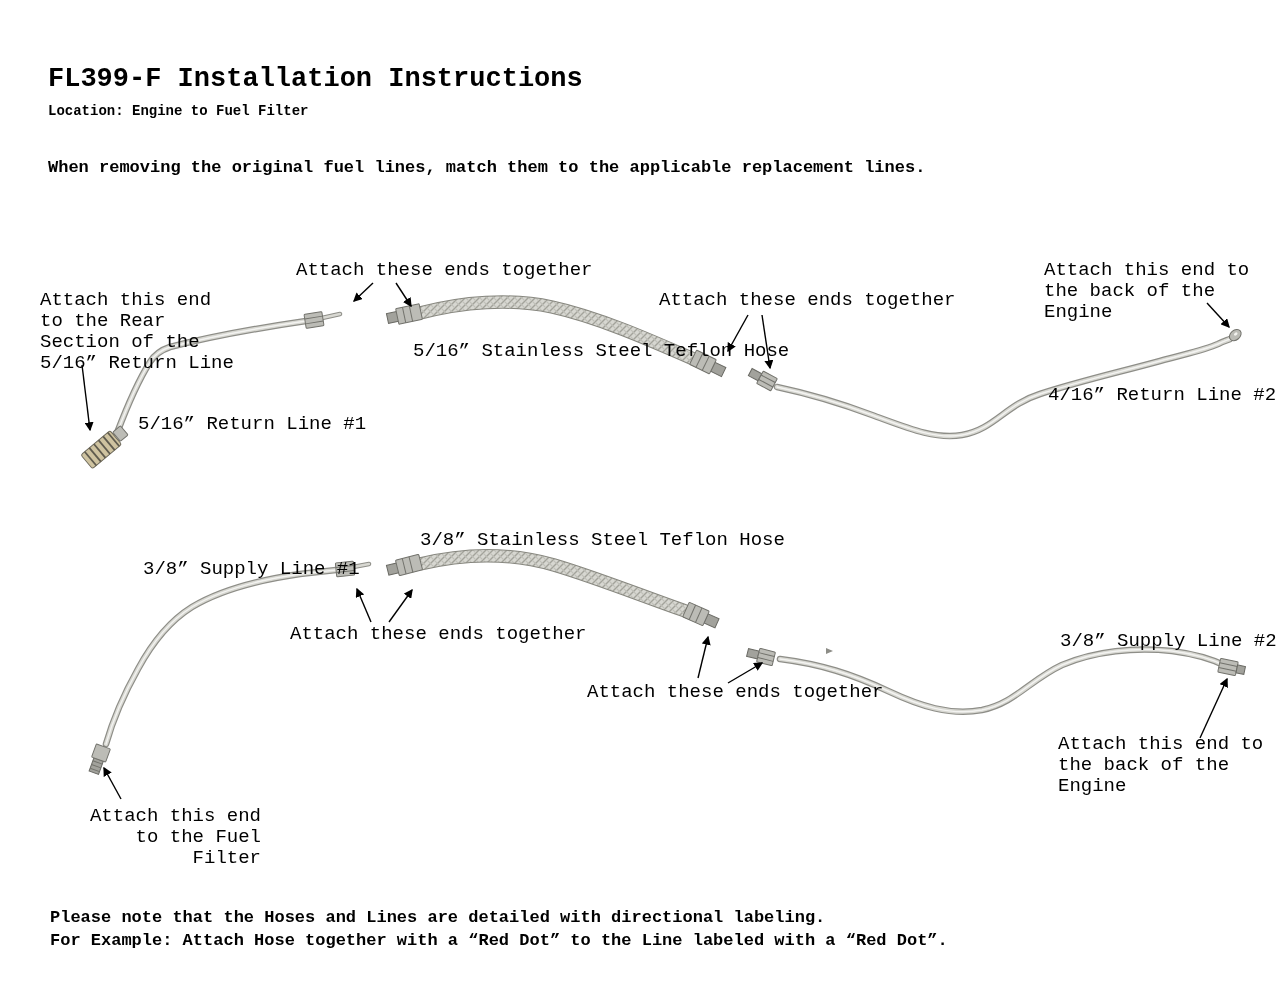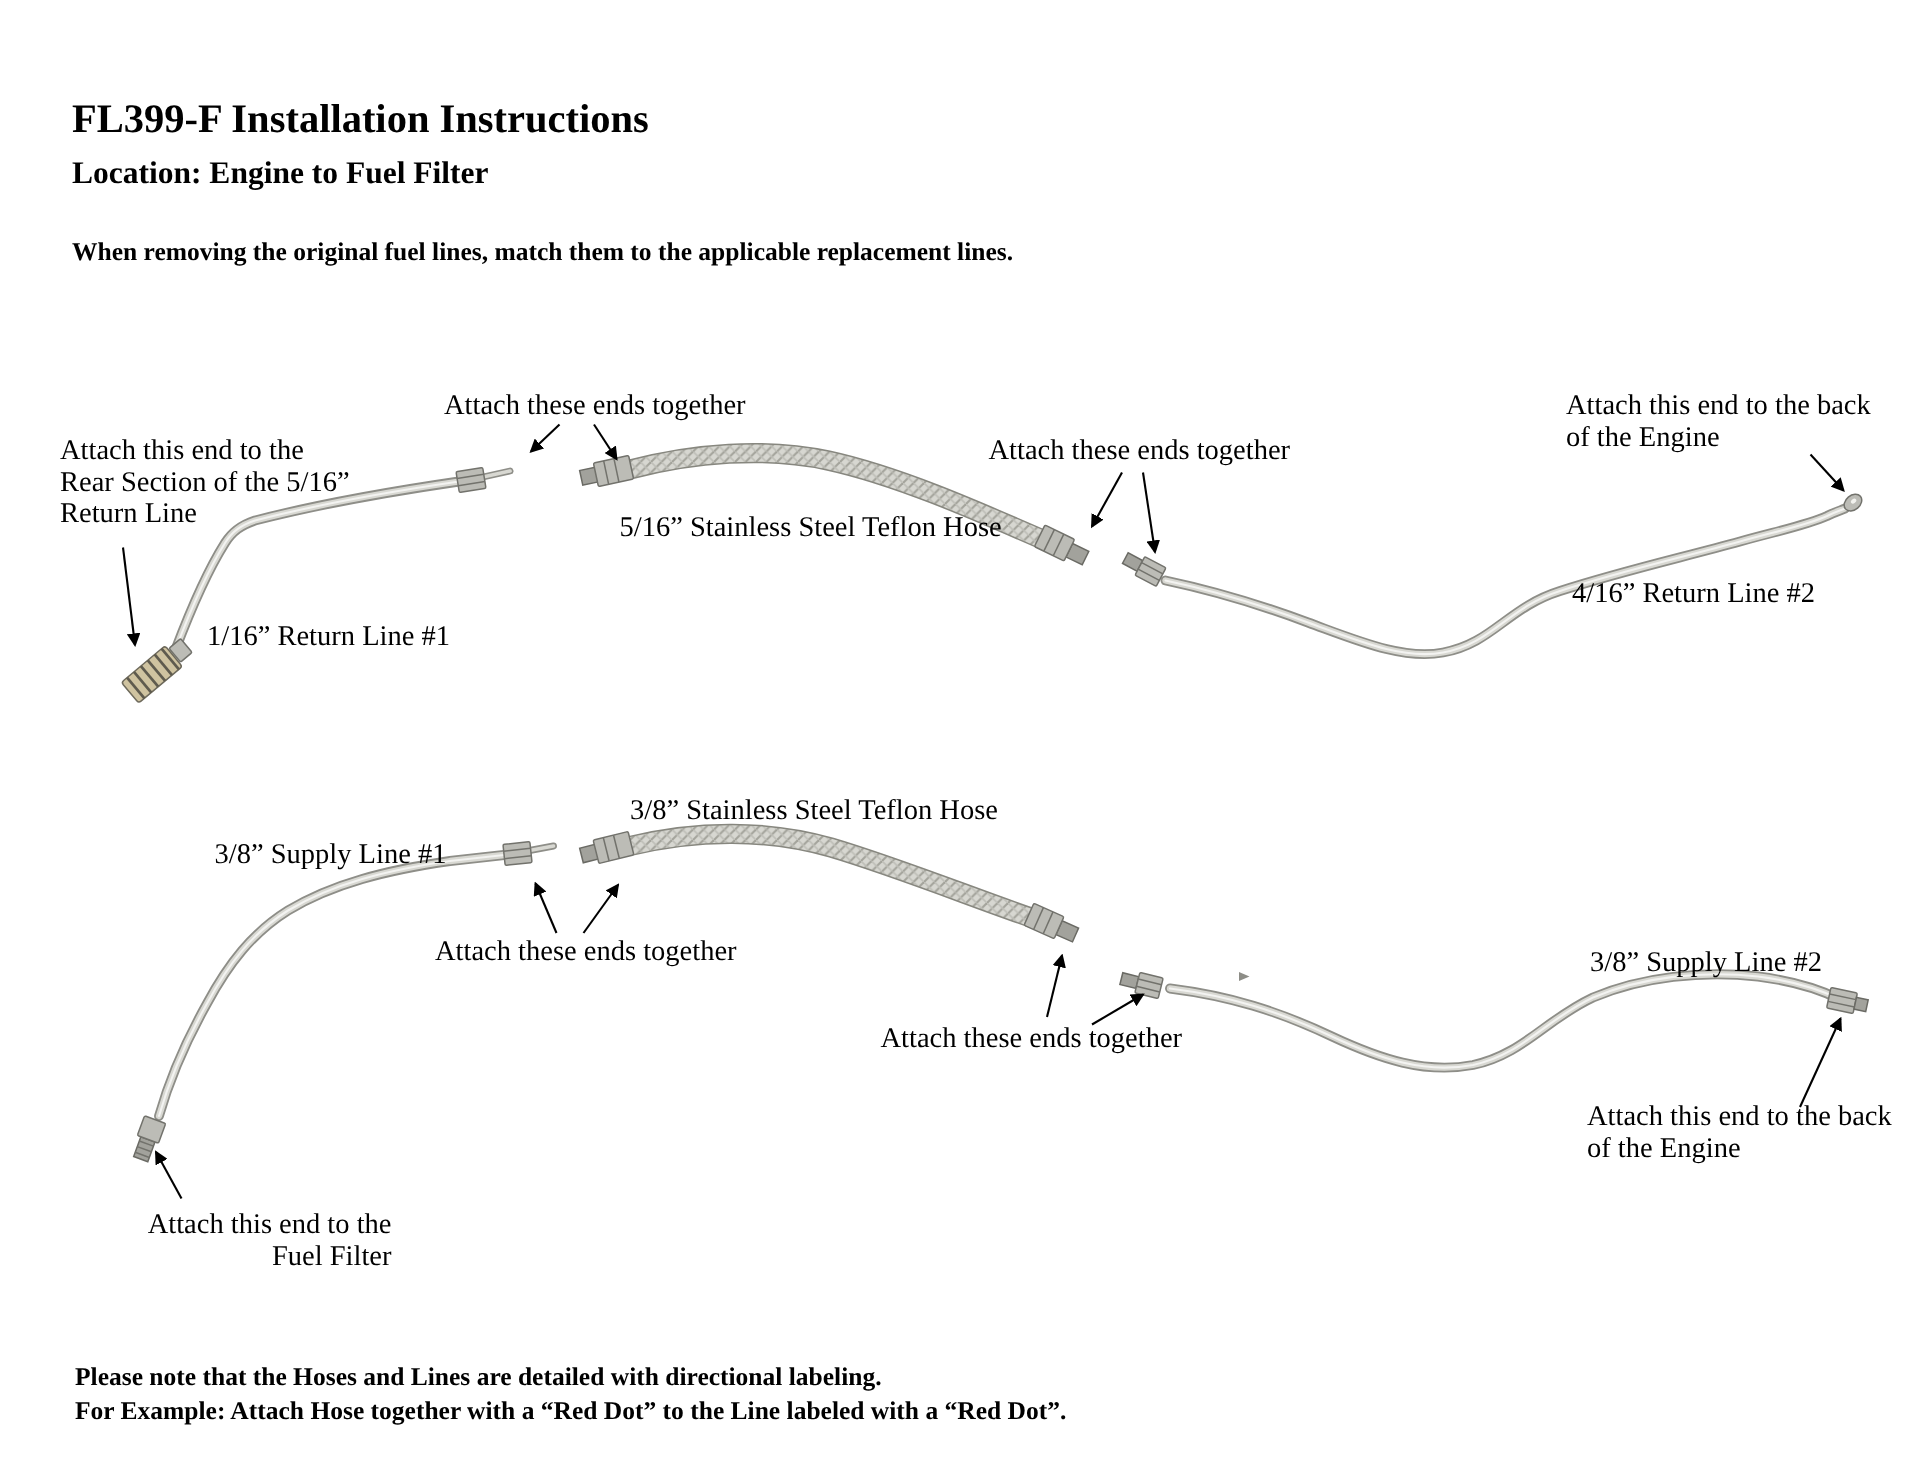--- a/index.html
+++ b/index.html
@@ -1,23 +1,23 @@
 <!DOCTYPE html>
 <html><head>
 <meta charset="utf-8">
 <style>
   html,body { margin:0; padding:0; background:#fff; }
   .page {
     position:relative; width:1280px; height:989px; background:#ffffff;
-    font-family:Liberation Serif, serif; color:#000; overflow:hidden;
+    font-family:Liberation Mono, monospace; color:#000; overflow:hidden;
   }
   .art { position:absolute; left:0; top:0; }
   .lbl { position:absolute; font-size:19px; line-height:21px; }
   .title { position:absolute; font-size:27px; font-weight:bold; letter-spacing:0; }
-  .subtitle { position:absolute; font-size:21px; font-weight:bold; }
+  .subtitle { position:absolute; font-size:14px; font-weight:bold; }
   .instruction { position:absolute; font-size:17px; font-weight:bold; }
   .footer-line { position:absolute; font-size:17px; font-weight:bold; }
 
   
   .to { fill:none; stroke:#8e8e88; stroke-width:6.6; stroke-linecap:round; }
   .ti { fill:none; stroke:#d8d8d2; stroke-width:4.2; stroke-linecap:round; }
   .th { fill:none; stroke:#f3f3f1; stroke-width:1.4; stroke-linecap:round; }
   
   .so { fill:none; stroke:#8e8e88; stroke-width:4.6; stroke-linecap:round; }
   .si { fill:none; stroke:#d8d8d2; stroke-width:2.4; stroke-linecap:round; }
@@ -183,21 +183,21 @@
   <div class="title" style="left:48px; top:64px;">FL399-F Installation Instructions</div>
   <div class="subtitle" style="left:48px; top:103px;">Location: Engine to Fuel Filter</div>
   <div class="instruction" style="left:48px; top:158px;">When removing the original fuel lines, match them to the applicable replacement lines.</div>
 
   <div class="lbl" style="left:296px; top:260px;">Attach these ends together</div>
   <div class="lbl" style="left:40px; top:290px; width:202px;">Attach this end to the Rear Section of the 5/16” Return Line</div>
   <div class="lbl" style="left:1044px; top:260px; width:220px;">Attach this end to the back of the Engine</div>
   <div class="lbl" style="left:413px; top:341px;">5/16” Stainless Steel Teflon Hose</div>
   <div class="lbl" style="left:659px; top:290px;">Attach these ends together</div>
   <div class="lbl" style="left:1048px; top:385px;">4/16” Return Line #2</div>
-  <div class="lbl" style="left:138px; top:414px;">1/16” Return Line #1</div>
+  <div class="lbl" style="left:138px; top:414px;">5/16” Return Line #1</div>
 
   <div class="lbl" style="left:420px; top:530px;">3/8” Stainless Steel Teflon Hose</div>
   <div class="lbl" style="left:143px; top:559px;">3/8” Supply Line #1</div>
   <div class="lbl" style="left:290px; top:624px;">Attach these ends together</div>
   <div class="lbl" style="left:587px; top:682px;">Attach these ends together</div>
   <div class="lbl" style="left:1060px; top:631px;">3/8” Supply Line #2</div>
   <div class="lbl" style="left:1058px; top:734px; width:220px;">Attach this end to the back of the Engine</div>
   <div class="lbl" style="left:65px; top:806px; width:196px;text-align:right;">Attach this end to the Fuel Filter</div>
 
   <div class="footer-line" style="left:50px; top:908px;">Please note that the Hoses and Lines are detailed with directional labeling.</div>

